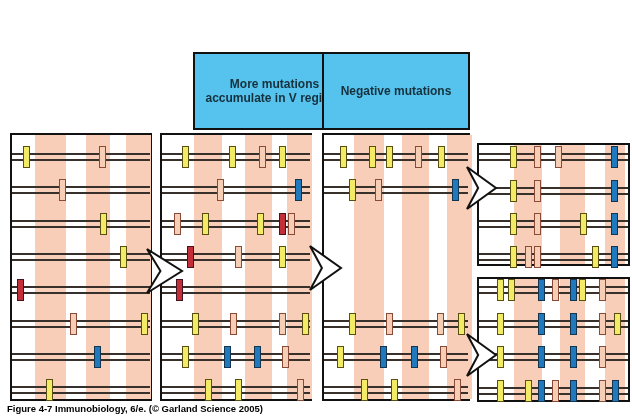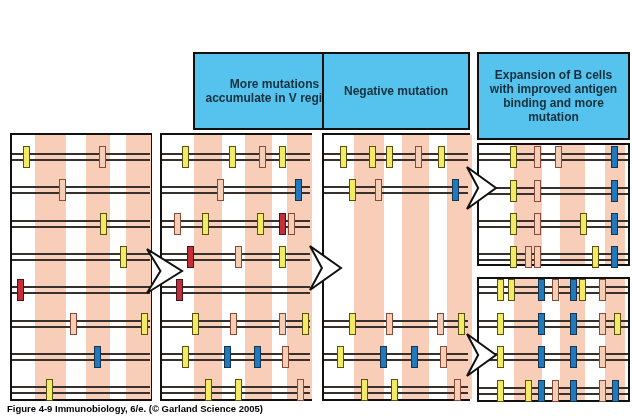--- a/index.html
+++ b/index.html
@@ -29,21 +29,21 @@
   .arrow{position:absolute;z-index:5;}
   .caption{
     position:absolute;left:7px;top:403px;font-size:9.5px;color:#000;
     letter-spacing:0px;white-space:nowrap;
   }
 </style>
 </head>
 <body>
 
 <div class="fig" id="fig">
-  <div class="caption">Figure 4-9  Immunobiology, 6/e. (© Garland Science 2005)</div>
+  <div class="caption">Figure 4-7  Immunobiology, 6/e. (© Garland Science 2005)</div>
     <div class="pbox" style="left: 10px; top: 133px; width: 142px; height: 268px;">
       <div class="stripe" style="left: 23px; width: 31px; background: rgb(248, 206, 184);"></div>
       <div class="stripe" style="left: 74px; width: 24px; background: rgb(248, 206, 184);"></div>
       <div class="stripe" style="left: 114px; width: 25px; background: rgb(248, 206, 184);"></div>
       <div class="gene" style="top: 18px; border-top-color: rgb(56, 48, 42); border-bottom-color: rgb(56, 48, 42);"></div>
       <div class="tick" style="left: 11px; top: 11px; background: rgb(243, 235, 102); border-color: rgb(87, 80, 18);"></div>
       <div class="tick" style="left: 87px; top: 11px; background: rgb(246, 206, 182); border-color: rgb(138, 74, 56);"></div>
       <div class="gene" style="top: 51px; border-top-color: rgb(56, 48, 42); border-bottom-color: rgb(56, 48, 42);"></div>
       <div class="tick" style="left: 47px; top: 44px; background: rgb(246, 206, 182); border-color: rgb(138, 74, 56);"></div>
       <div class="gene" style="top: 85px; border-top-color: rgb(56, 48, 42); border-bottom-color: rgb(56, 48, 42);"></div>
@@ -93,21 +93,21 @@
       <div class="gene" style="top: 218px; border-top-color: rgb(56, 48, 42); border-bottom-color: rgb(56, 48, 42);"></div>
       <div class="tick" style="left: 20px; top: 211px; background: rgb(243, 235, 102); border-color: rgb(87, 80, 18);"></div>
       <div class="tick" style="left: 62px; top: 211px; background: rgb(32, 121, 189); border-color: rgb(21, 52, 77);"></div>
       <div class="tick" style="left: 92px; top: 211px; background: rgb(32, 121, 189); border-color: rgb(21, 52, 77);"></div>
       <div class="tick" style="left: 120px; top: 211px; background: rgb(246, 206, 182); border-color: rgb(138, 74, 56);"></div>
       <div class="gene" style="top: 251px; border-top-color: rgb(56, 48, 42); border-bottom-color: rgb(56, 48, 42);"></div>
       <div class="tick" style="left: 43px; top: 244px; background: rgb(243, 235, 102); border-color: rgb(87, 80, 18);"></div>
       <div class="tick" style="left: 73px; top: 244px; background: rgb(243, 235, 102); border-color: rgb(87, 80, 18);"></div>
       <div class="tick" style="left: 135px; top: 244px; background: rgb(246, 206, 182); border-color: rgb(138, 74, 56);"></div>
     </div>
-    <div class="hdr phdr" style="left: 322px; width: 148px; top: 52px; height: 78px; background: rgb(85, 195, 238); color: rgb(22, 48, 60);">Negative mutation</div>
+    <div class="hdr phdr" style="left: 322px; width: 148px; top: 52px; height: 78px; background: rgb(85, 195, 238); color: rgb(22, 48, 60);">Negative mutations</div>
     <div class="pbox" style="left: 322px; top: 133px; width: 148px; height: 268px;">
       <div class="stripe" style="left: 30px; width: 30px; background: rgb(248, 206, 184);"></div>
       <div class="stripe" style="left: 78px; width: 27px; background: rgb(248, 206, 184);"></div>
       <div class="stripe" style="left: 123px; width: 25px; background: rgb(248, 206, 184);"></div>
       <div class="gene" style="top: 18px; border-top-color: rgb(56, 48, 42); border-bottom-color: rgb(56, 48, 42);"></div>
       <div class="tick" style="left: 16px; top: 11px; background: rgb(243, 235, 102); border-color: rgb(87, 80, 18);"></div>
       <div class="tick" style="left: 45px; top: 11px; background: rgb(243, 235, 102); border-color: rgb(87, 80, 18);"></div>
       <div class="tick" style="left: 62px; top: 11px; background: rgb(243, 235, 102); border-color: rgb(87, 80, 18);"></div>
       <div class="tick" style="left: 91px; top: 11px; background: rgb(246, 206, 182); border-color: rgb(138, 74, 56);"></div>
       <div class="tick" style="left: 114px; top: 11px; background: rgb(243, 235, 102); border-color: rgb(87, 80, 18);"></div>
@@ -123,21 +123,20 @@
       <div class="gene" style="top: 218px; border-top-color: rgb(56, 48, 42); border-bottom-color: rgb(56, 48, 42);"></div>
       <div class="tick" style="left: 13px; top: 211px; background: rgb(243, 235, 102); border-color: rgb(87, 80, 18);"></div>
       <div class="tick" style="left: 56px; top: 211px; background: rgb(32, 121, 189); border-color: rgb(21, 52, 77);"></div>
       <div class="tick" style="left: 87px; top: 211px; background: rgb(32, 121, 189); border-color: rgb(21, 52, 77);"></div>
       <div class="tick" style="left: 116px; top: 211px; background: rgb(246, 206, 182); border-color: rgb(138, 74, 56);"></div>
       <div class="gene" style="top: 251px; border-top-color: rgb(56, 48, 42); border-bottom-color: rgb(56, 48, 42);"></div>
       <div class="tick" style="left: 37px; top: 244px; background: rgb(243, 235, 102); border-color: rgb(87, 80, 18);"></div>
       <div class="tick" style="left: 67px; top: 244px; background: rgb(243, 235, 102); border-color: rgb(87, 80, 18);"></div>
       <div class="tick" style="left: 130px; top: 244px; background: rgb(246, 206, 182); border-color: rgb(138, 74, 56);"></div>
     </div>
-    <div class="hdr phdr" style="left: 477px; width: 153px; top: 52px; height: 88px; background: rgb(85, 195, 238); color: rgb(22, 48, 60);">Expansion of B cells with improved antigen binding and more mutation</div>
     <div class="pbox" style="left: 477px; top: 143px; width: 153px; height: 123px;">
       <div class="stripe" style="left: 35px; width: 28px; background: rgb(248, 206, 184);"></div>
       <div class="stripe" style="left: 81px; width: 25px; background: rgb(248, 206, 184);"></div>
       <div class="stripe" style="left: 126px; width: 20px; background: rgb(248, 206, 184);"></div>
       <div class="gene" style="top: 8px; border-top-color: rgb(56, 48, 42); border-bottom-color: rgb(56, 48, 42);"></div>
       <div class="tick" style="left: 31px; top: 1px; background: rgb(243, 235, 102); border-color: rgb(87, 80, 18);"></div>
       <div class="tick" style="left: 55px; top: 1px; background: rgb(246, 206, 182); border-color: rgb(138, 74, 56);"></div>
       <div class="tick" style="left: 76px; top: 1px; background: rgb(246, 206, 182); border-color: rgb(138, 74, 56);"></div>
       <div class="tick" style="left: 132px; top: 1px; background: rgb(32, 121, 189); border-color: rgb(21, 52, 77);"></div>
       <div class="gene" style="top: 42px; border-top-color: rgb(56, 48, 42); border-bottom-color: rgb(56, 48, 42);"></div>

